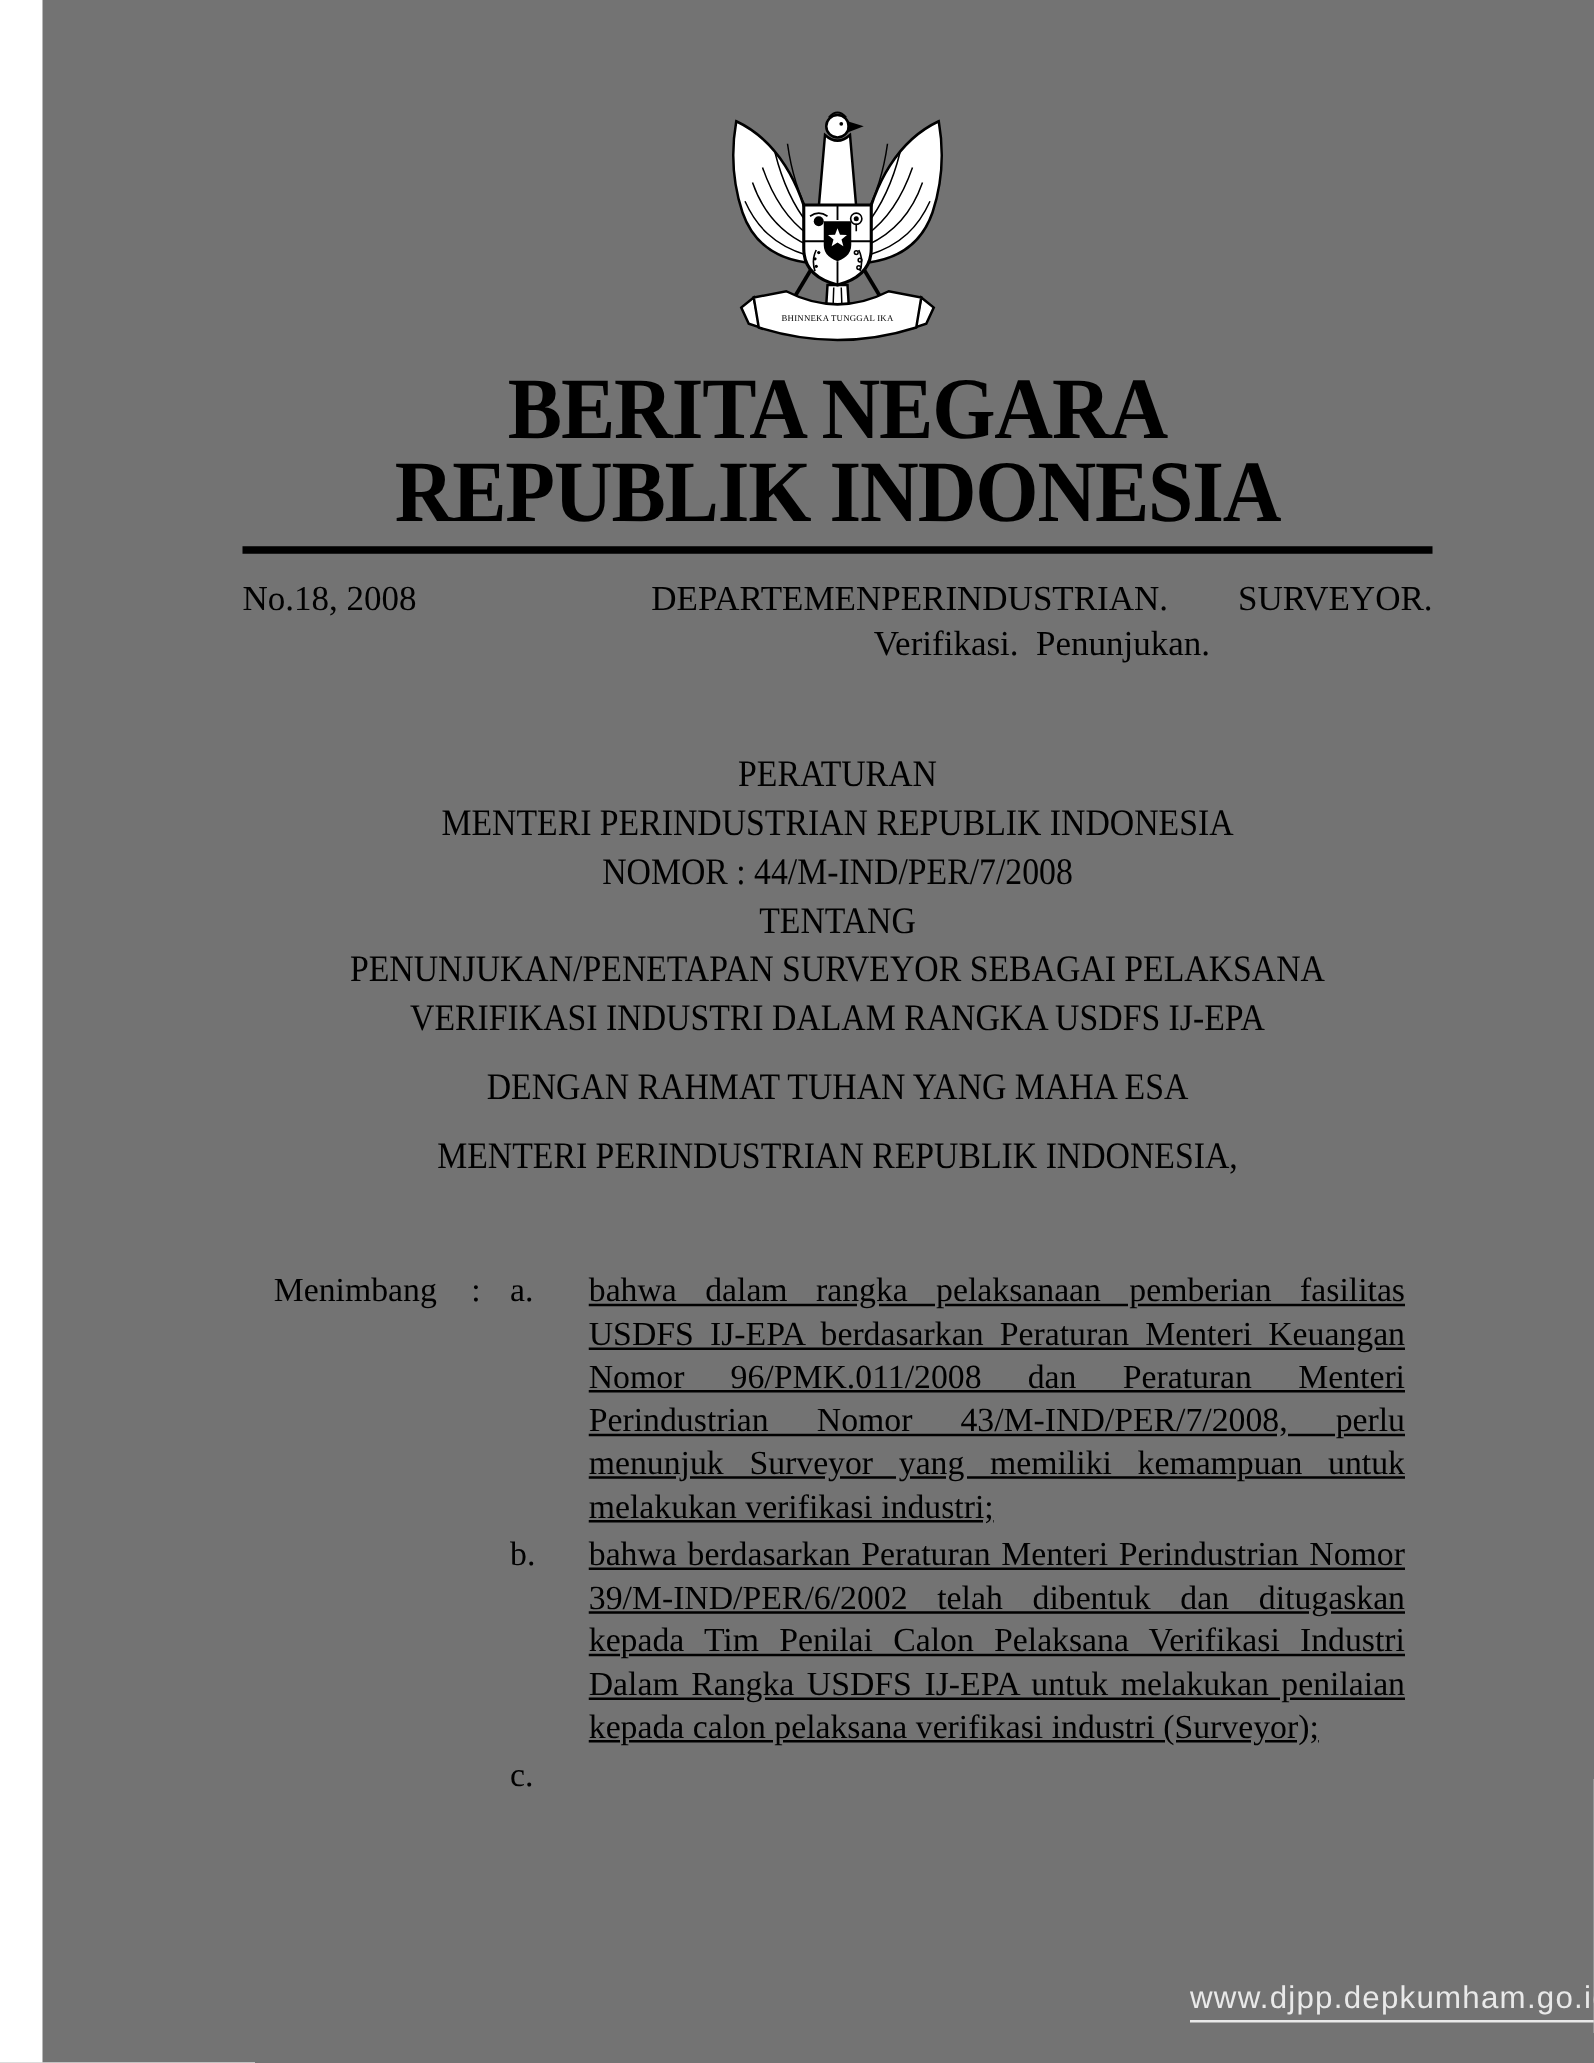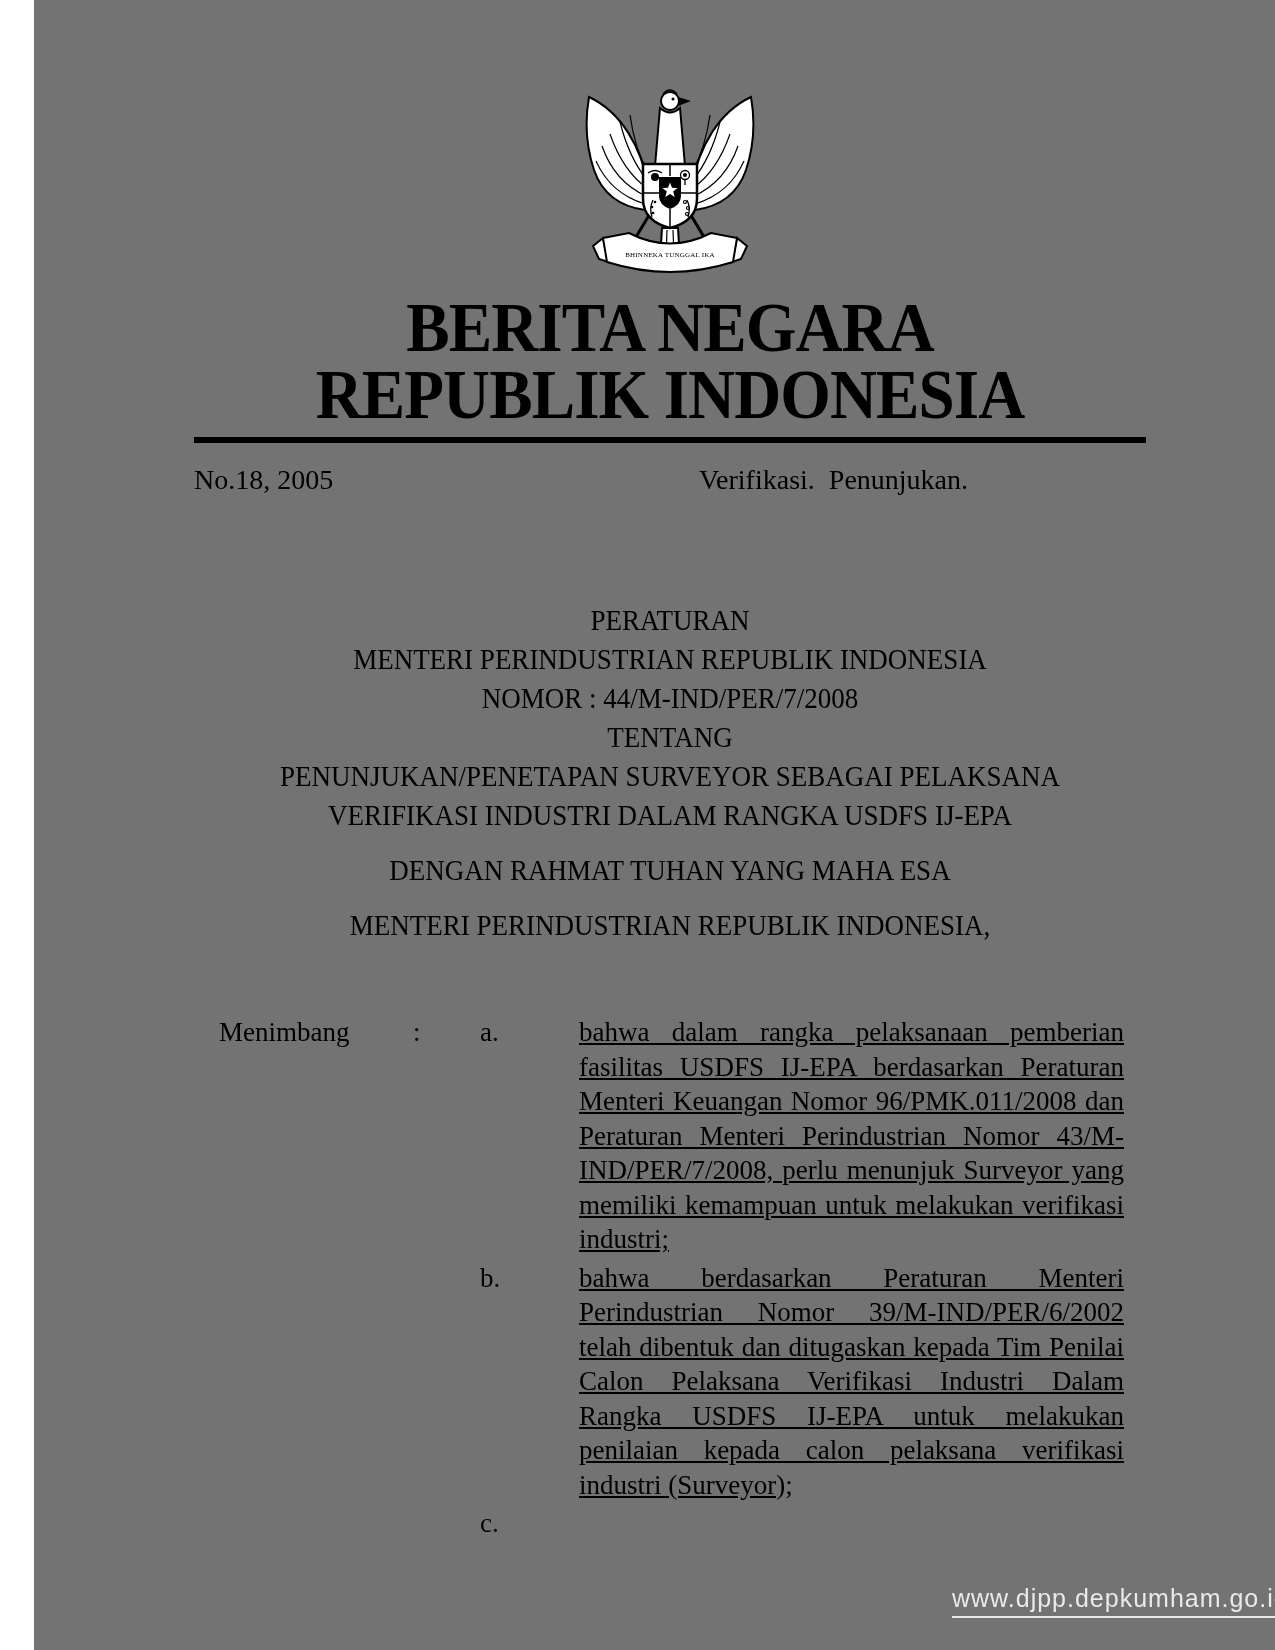--- a/index.html
+++ b/index.html
@@ -30,21 +30,21 @@
     transform:scaleX(0.9); transform-origin:center;
   }
   .heading { top:600px; }
   .invocation { top:850px; }
   .authority { top:905px; }
 
   .considering {
     position:absolute; left:185px; top:1015px; width:905px;
     font-size:27px; line-height:34.5px;
   }
-  .crow { display:grid; grid-template-columns:158px 31px 63px 1fr; align-items:start; margin-bottom:4px;gap:36px; }
+  .crow { display:grid; grid-template-columns:158px 31px 63px 1fr; align-items:start; margin-bottom:4px; }
   .ctext { text-align:justify;text-decoration:underline; }
   .ctext.cont { text-align-last:justify; }
 
   .watermark {
     position:absolute; left:918px; top:1584px;
     font-family:"Liberation Sans", sans-serif; font-size:25px;
     color:#e9e9e9; border-bottom:2px solid #e9e9e9; padding-bottom:3px;
     letter-spacing:1px;
   }
 </style>
@@ -108,23 +108,24 @@
     <text x="87" y="173" text-anchor="middle" font-size="7" letter-spacing="0.2" font-family="Liberation Serif, serif" fill="#000">BHINNEKA TUNGGAL IKA</text>
   </svg>
 
   <div class="gazette-title">
     <div>BERITA NEGARA</div>
     <div>REPUBLIK INDONESIA</div>
   </div>
 
   <div class="rule"></div>
 
-  <div class="issue-number">No.18, 2005</div>
+  <div class="issue-number">No.18, 2008</div>
 
   <div class="subject">
+    <div class="subject-line1">DEPARTEMENPERINDUSTRIAN. SURVEYOR.</div>
     <div class="subject-line2">Verifikasi. Penunjukan.</div>
   </div>
 
   <div class="heading">
     <div>PERATURAN</div>
     <div>MENTERI PERINDUSTRIAN REPUBLIK INDONESIA</div>
     <div>NOMOR : 44/M-IND/PER/7/2008</div>
     <div>TENTANG</div>
     <div>PENUNJUKAN/PENETAPAN SURVEYOR SEBAGAI PELAKSANA</div>
     <div>VERIFIKASI INDUSTRI DALAM RANGKA USDFS IJ-EPA</div>

